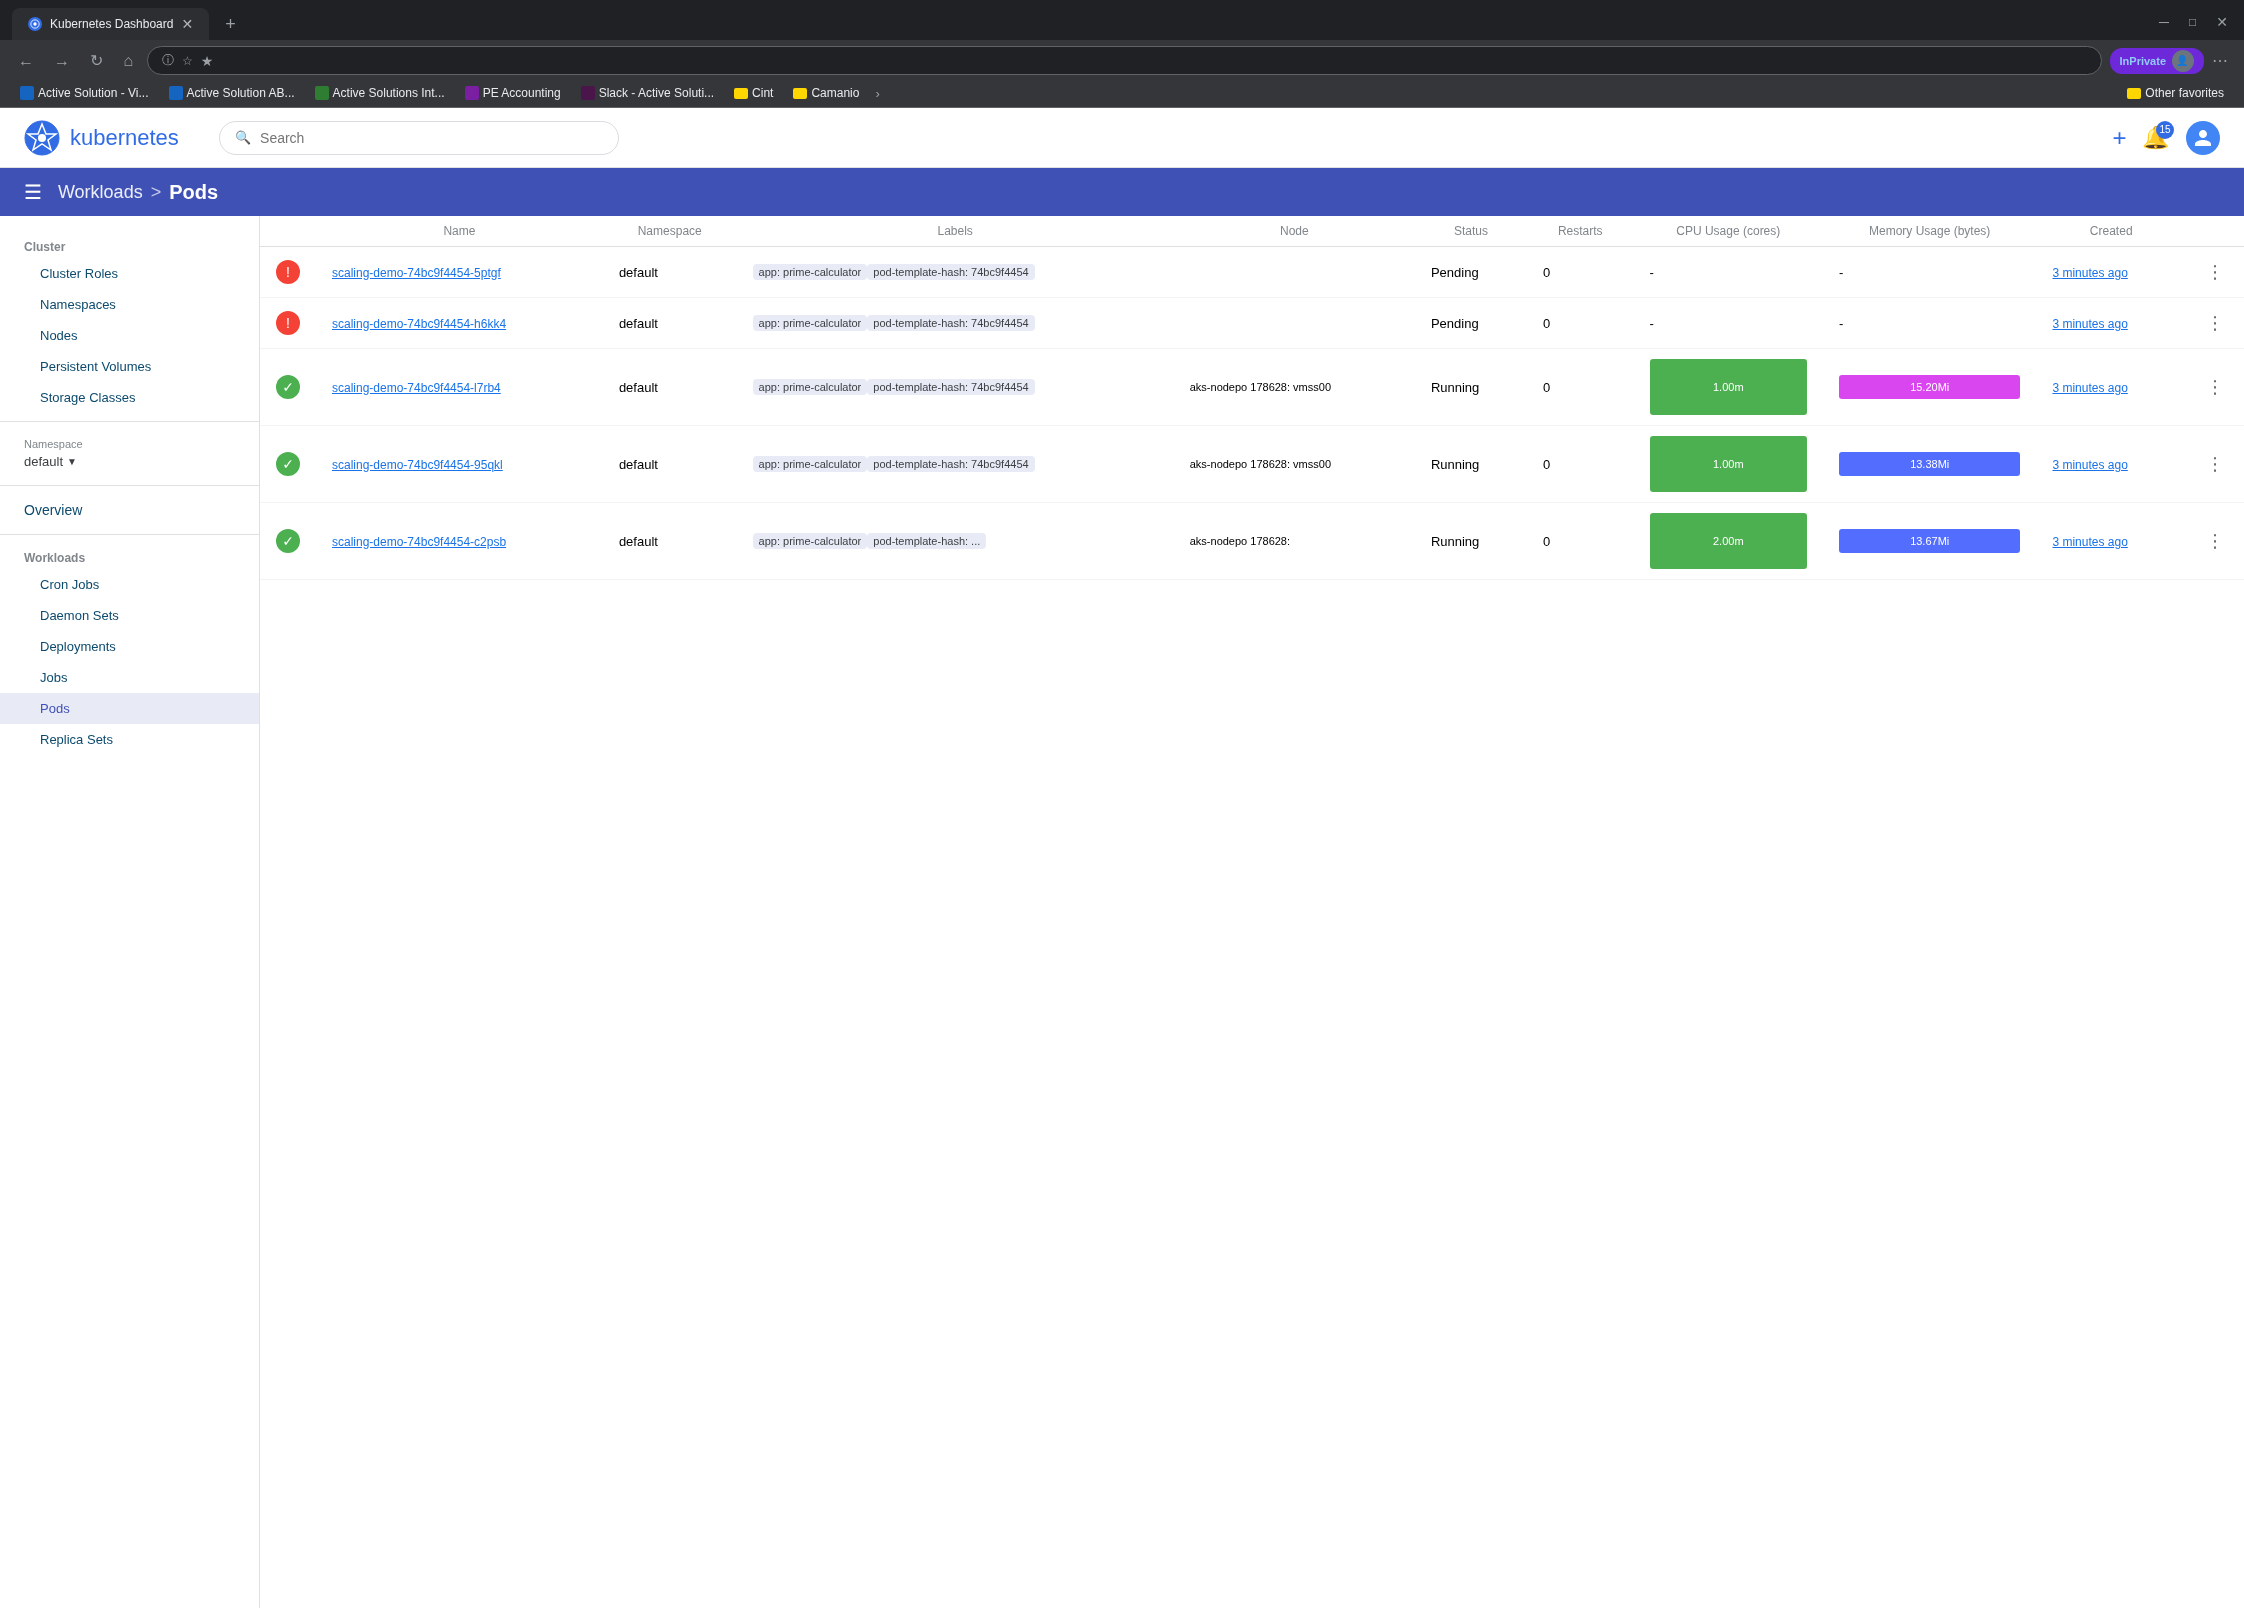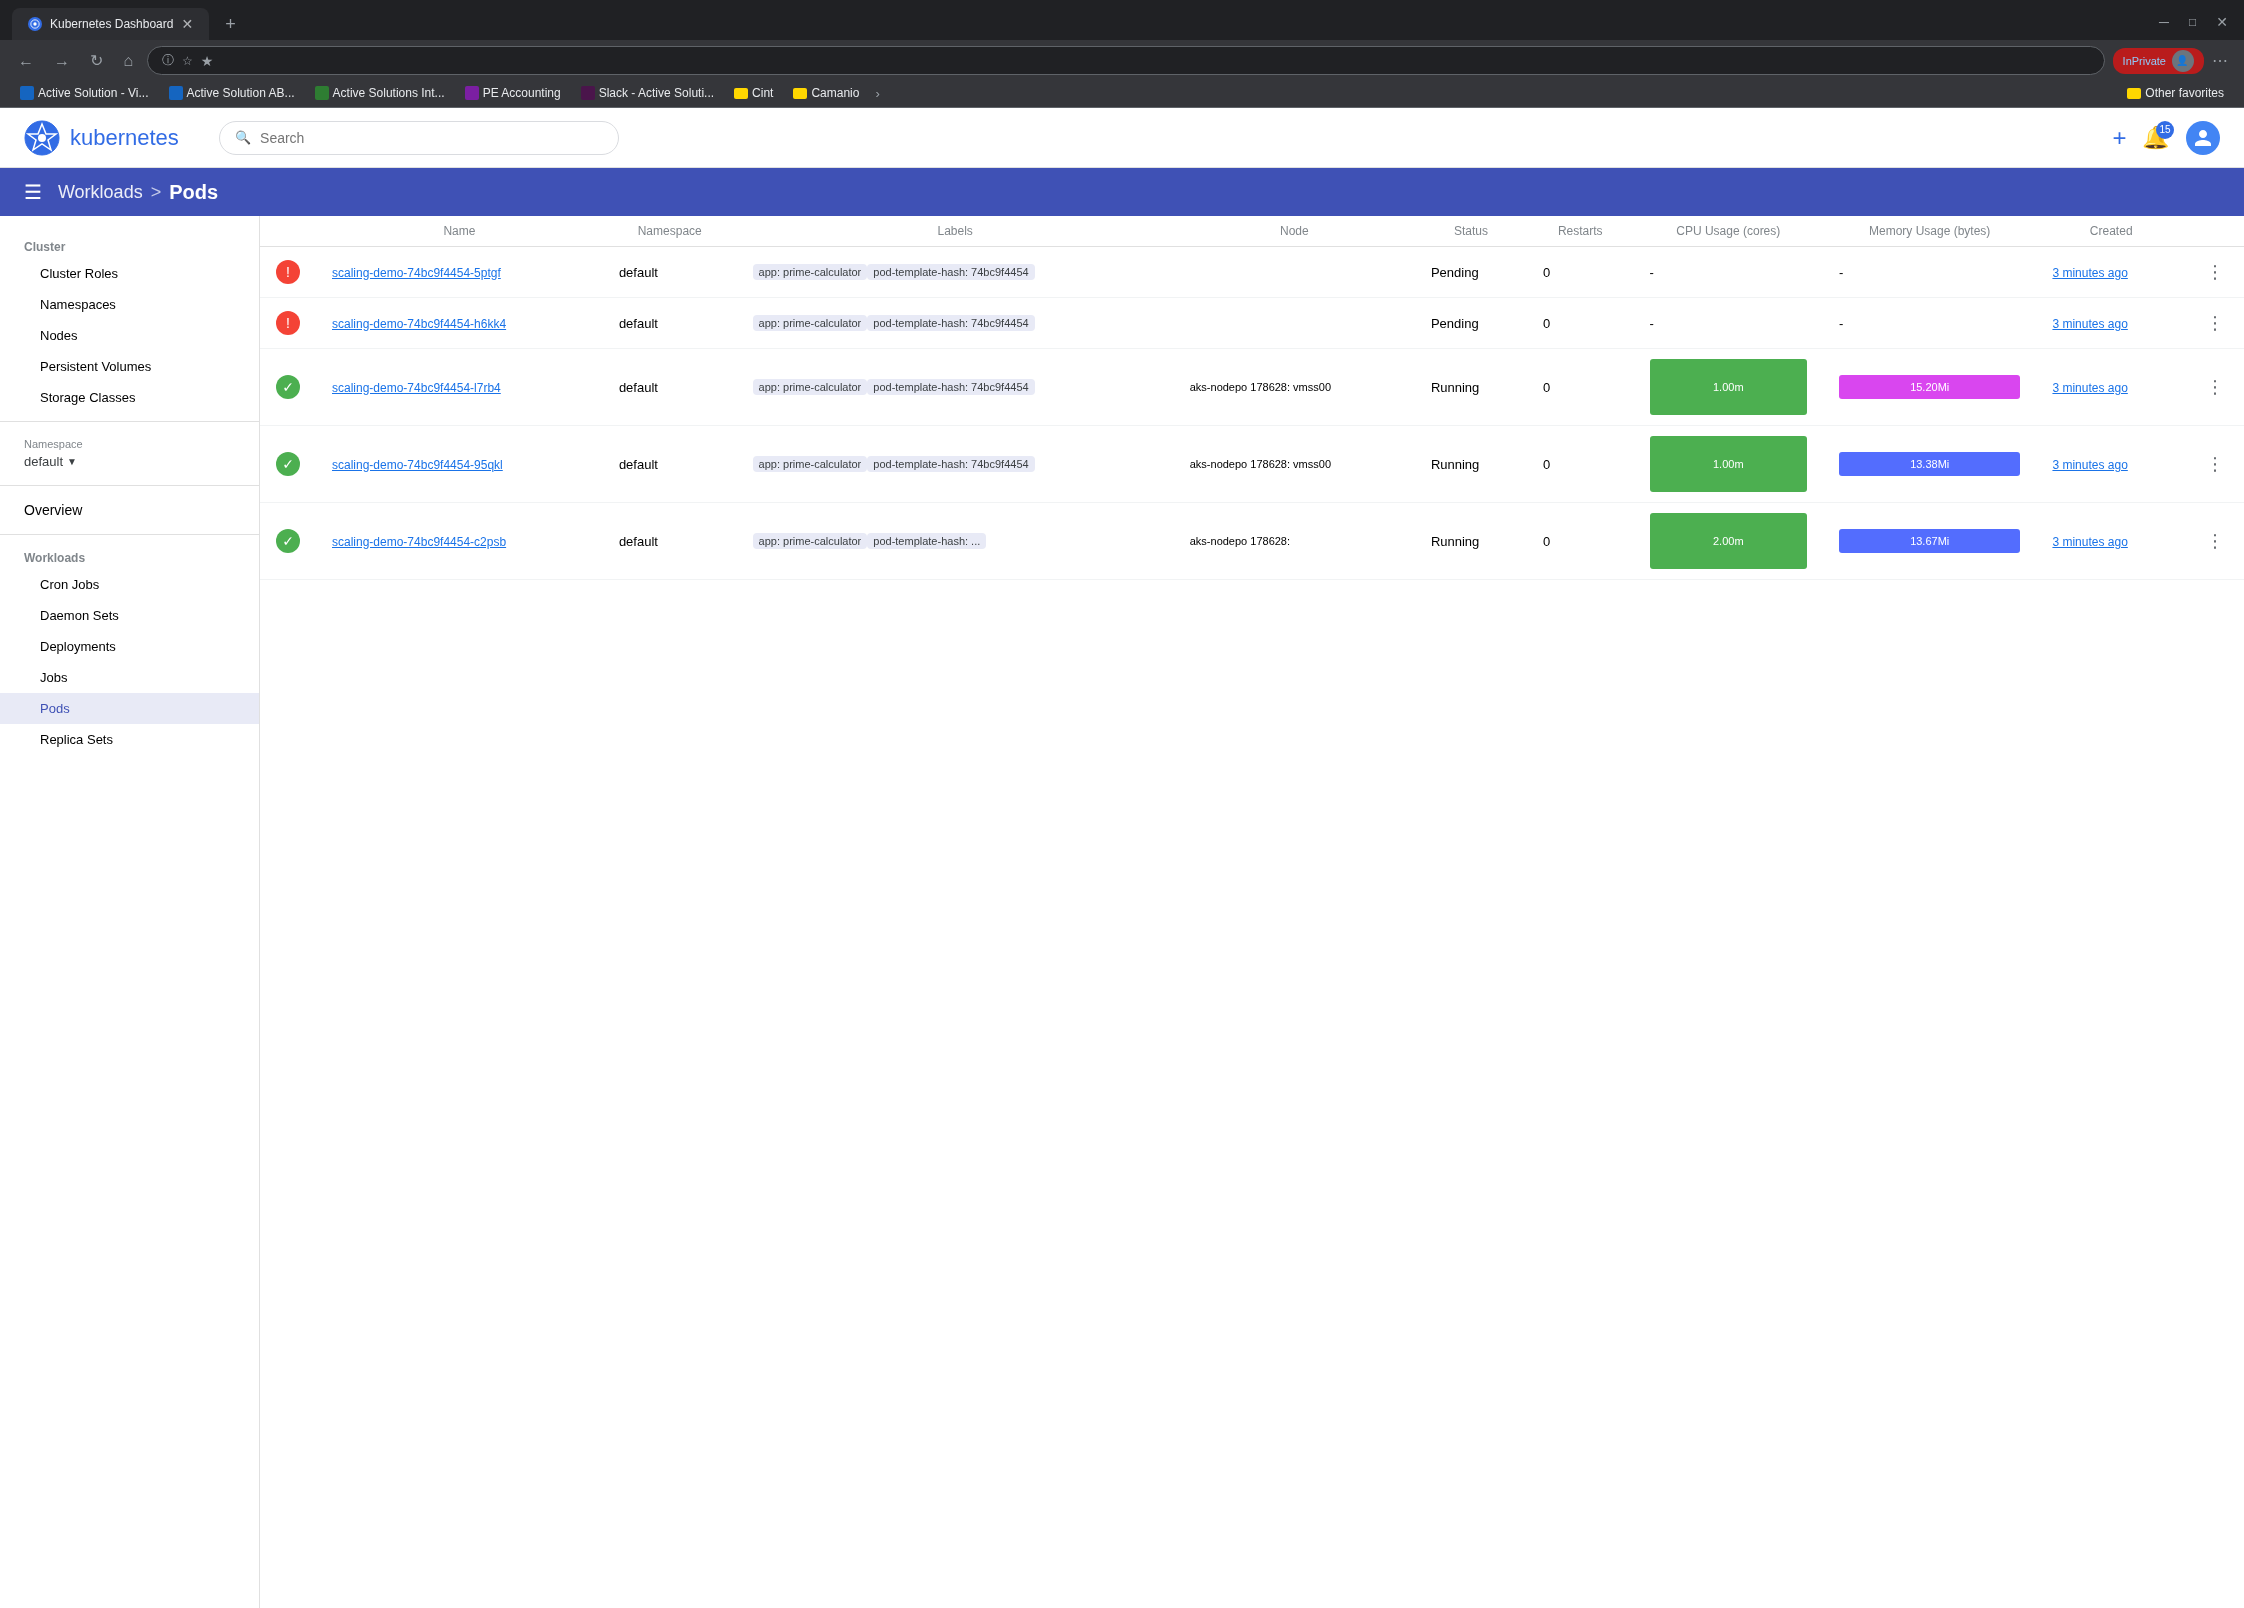--- a/index.html
+++ b/index.html
@@ -13,21 +13,21 @@
     .browser-tab-favicon { width: 14px; height: 14px; background: #4285f4; border-radius: 50%; flex-shrink: 0; }
     .browser-tab-title { white-space: nowrap; overflow: hidden; text-overflow: ellipsis; }
     .browser-tab-close { margin-left: auto; opacity: 0.7; cursor: pointer; font-size: 14px; }
     .new-tab-btn { background: none; border: none; color: #9aa0a6; font-size: 18px; cursor: pointer; padding: 4px 8px; border-radius: 50%; }
     .browser-toolbar { background: #35363a; display: flex; align-items: center; padding: 6px 12px; gap: 8px; }
     .browser-nav-btn { background: none; border: none; color: #9aa0a6; font-size: 16px; cursor: pointer; padding: 4px 6px; border-radius: 50%; }
     .browser-address-bar { flex: 1; background: #202124; border: 1px solid #5f6368; border-radius: 20px; padding: 5px 14px; display: flex; align-items: center; gap: 8px; font-size: 12px; color: #e8eaed; }
     .browser-address-text { flex: 1; font-size: 12px; color: #e8eaed; }
     .browser-toolbar-icons { display: flex; gap: 4px; align-items: center; }
     .browser-icon-btn { background: none; border: none; color: #9aa0a6; font-size: 16px; cursor: pointer; padding: 4px; border-radius: 50%; }
-    .in-private-badge { background: #b91c1c; color: #90caf9; border-radius: 12px; padding: 2px 10px; font-size: 11px; display: flex; align-items: center; gap: 6px; cursor: pointer; }
+    .in-private-badge { background: #6d28d9; color: #90caf9; border-radius: 12px; padding: 2px 10px; font-size: 11px; display: flex; align-items: center; gap: 6px; cursor: pointer; font-weight: bold; }
     .in-private-avatar { width: 22px; height: 22px; border-radius: 50%; background: #6c757d; display: flex; align-items: center; justify-content: center; font-size: 10px; color: #fff; }
 
     
     .bookmarks-bar { background: #35363a; display: flex; align-items: center; padding: 2px 12px 4px; gap: 4px; border-bottom: 1px solid #5f6368; }
     .bookmark-item { display: flex; align-items: center; gap: 4px; padding: 3px 8px; border-radius: 4px; cursor: pointer; font-size: 12px; color: #e8eaed; white-space: nowrap; }
     .bookmark-folder { background: #ffd700; width: 14px; height: 11px; border-radius: 2px; }
 
     
     .app-container { display: flex; flex-direction: column; height: calc(100vh - 88px); background: #fff; }
 
@@ -51,21 +51,21 @@
     .breadcrumb-workloads { font-size: 18px; font-weight: 400; opacity: 0.9; cursor: pointer; }
     .breadcrumb-sep { font-size: 18px; opacity: 0.7; }
     .breadcrumb-pods { font-size: 20px; font-weight: 600; }
 
     
     .main-layout { display: flex; flex: 1; overflow: hidden; }
 
     
     .sidebar { width: 260px; background: #fff; border-right: 1px solid #e0e0e0; overflow-y: auto; padding: 16px 0; flex-shrink: 0; }
     .sidebar-section-title { font-size: 12px; font-weight: 600; color: #80868b; padding: 8px 24px 4px; text-transform: none; }
-    .sidebar-item { padding: 8px 24px 8px 40px; font-size: 13px; color: #000000; cursor: pointer; display: block; }
+    .sidebar-item { padding: 8px 24px 8px 40px; font-size: 13px; color: #0c4a6e; cursor: pointer; display: block; }
     .sidebar-item.active { background: #e8eaf6; color: #3f51b5; font-weight: 500; }
     .sidebar-divider { border: none; border-top: 1px solid #e0e0e0; margin: 8px 0; }
     .namespace-section { padding: 8px 24px; }
     .namespace-label { font-size: 11px; color: #80868b; margin-bottom: 4px; }
     .namespace-select { display: flex; align-items: center; gap: 4px; font-size: 13px; color: #3c4043; cursor: pointer; }
 
     
     .content-area { flex: 1; overflow-y: auto; background: #fff; }
 
     

